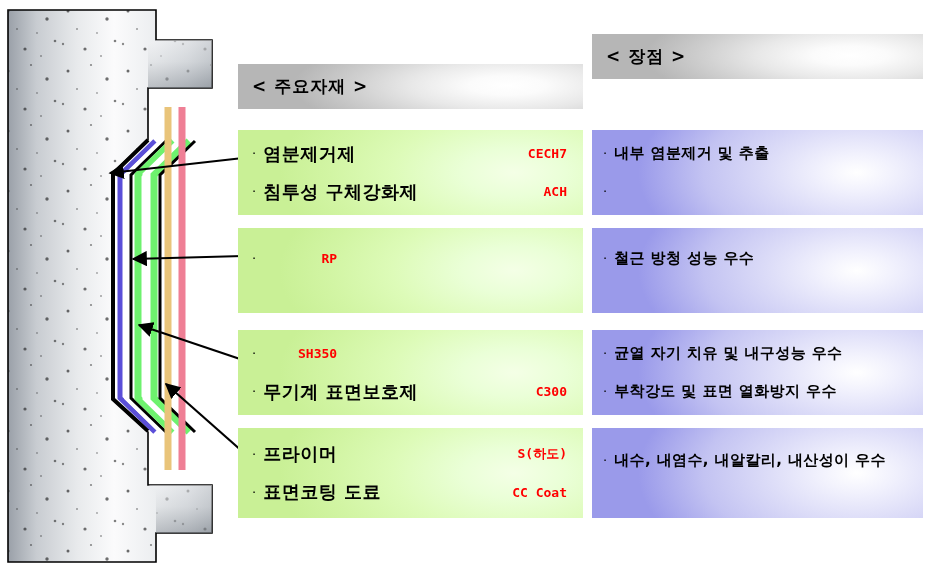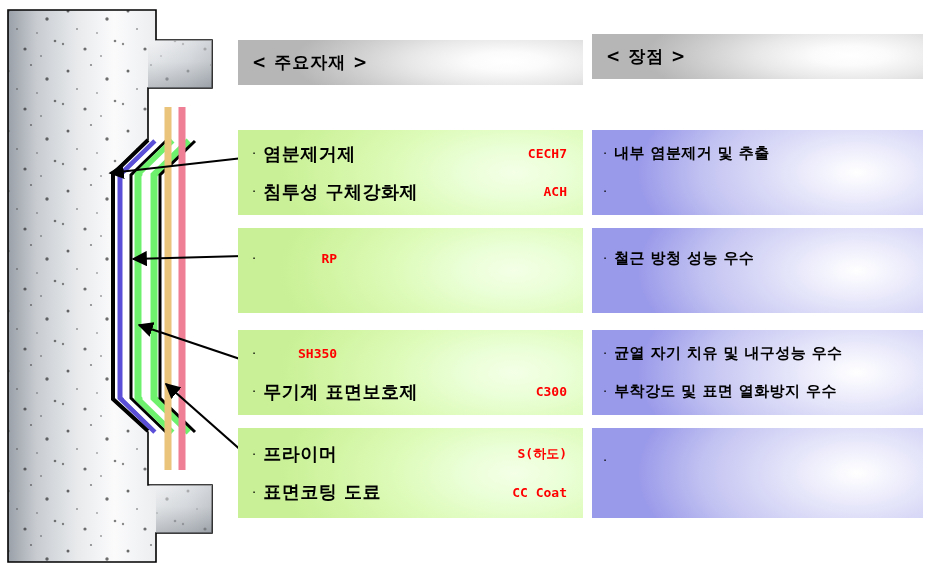--- a/index.html
+++ b/index.html
@@ -207,21 +207,21 @@
       <marker id="ah" viewBox="0 0 10 10" refX="9" refY="5" markerWidth="7" markerHeight="7" orient="auto-start-reverse">
         <path d="M 0 0 L 10 5 L 0 10 z" fill="#000000"></path>
       </marker>
     </defs>
     <line x1="243" y1="158" x2="110" y2="173" stroke="#000" stroke-width="2.2" marker-end="url(#ah)"></line>
     <line x1="243" y1="256" x2="133" y2="259" stroke="#000" stroke-width="2.2" marker-end="url(#ah)"></line>
     <line x1="243" y1="360" x2="139" y2="325" stroke="#000" stroke-width="2.2" marker-end="url(#ah)"></line>
     <line x1="243" y1="452" x2="166" y2="384" stroke="#000" stroke-width="2.2" marker-end="url(#ah)"></line>
   </svg>
 
-  <div class="col-header" style="left:238px; top:40px; width:345px;">
+  <div class="col-header" style="left:238px; top:64px; width:345px;">
     <span class="col-header-text">&lt; 주요자재 &gt;</span>
   </div>
 
   <div class="col-header" style="left:592px; top:34px; width:331px;">
     <span class="col-header-text">&lt; 장점 &gt;</span>
   </div>
 
   <div class="mat-box" style="top:130px; height:85px;">
     <div class="mat-row">
       <span class="mat-bullet">·</span>
@@ -291,16 +291,17 @@
     </div>
     <div class="adv-row">
       <span class="adv-bullet">·</span>
       <span class="adv-text">부착강도 및 표면 열화방지 우수</span>
     </div>
   </div>
 
   <div class="adv-box" style="top:428px; height:90px;">
     <div class="adv-row" style="margin-top:-26px;">
       <span class="adv-bullet">·</span>
+      <span class="adv-text">내수, 내염수, 내알칼리, 내산성이 우수</span>
     </div>
   </div>
 
 </div>
 
 </body></html>

